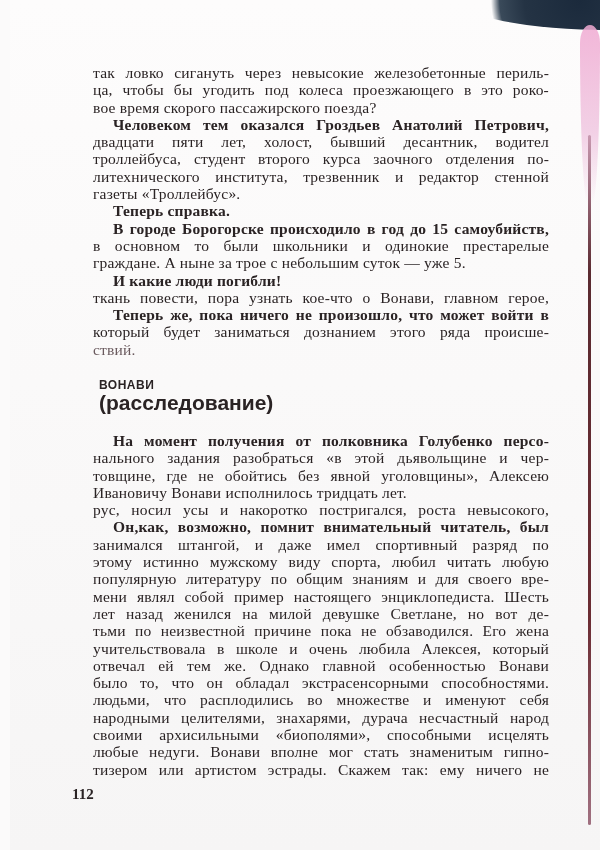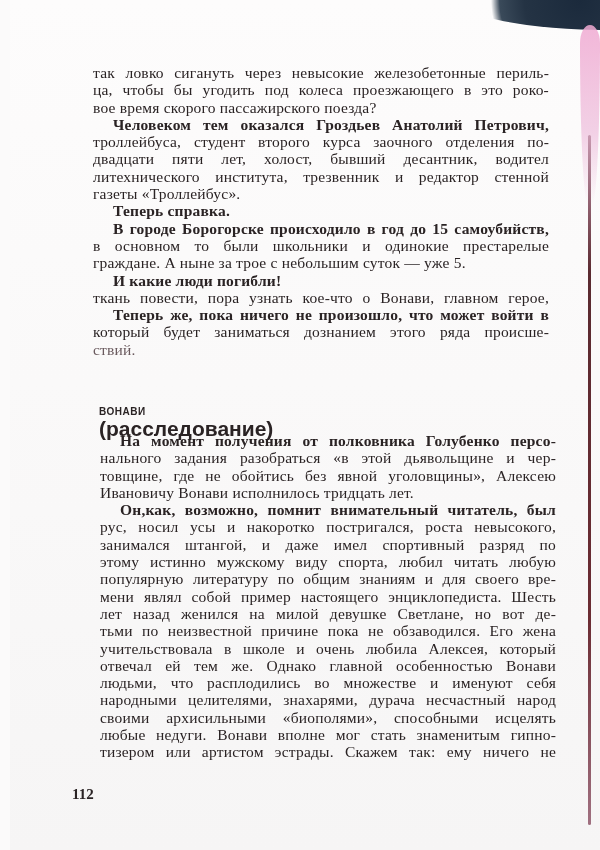--- a/index.html
+++ b/index.html
@@ -42,21 +42,21 @@
       display: block; white-space: nowrap; overflow: hidden;
       text-align-last: justify; text-align: justify;
     }
     .line-row.last { text-align-last: left; }
     .indent { padding-left: 20px; font-weight: bold; }
     .heading {
       position: absolute; left: 89px; top: 377px;
       font-family: "Liberation Sans", "DejaVu Sans", sans-serif;
       font-weight: bold; color: #2a2324;
     }
-    .heading .h-title { font-size: 10px; line-height: 17px; letter-spacing: 0.5px; display: block; margin-top: 26px; }
+    .heading .h-title { font-size: 12px; line-height: 17px; letter-spacing: 0.5px; display: block; }
     .heading .h-sub { font-size: 21px; line-height: 18px; display: block; }
     .page-number {
       position: absolute; left: 62px; top: 786px;
       font-size: 15px; font-weight: bold;
       font-family: "Liberation Serif", serif;
     }
     .faded { color: #6a5a5e; }
   </style>
 </head>
 <body>
@@ -66,55 +66,56 @@
   <div class="spine">
     <div class="pink"></div>
     <div class="line"></div>
   </div>
 
   <div class="text-block" style="top:64px;">
     <span class="line-row">так ловко сигануть через невысокие железобетонные периль-</span>
     <span class="line-row">ца, чтобы бы угодить под колеса проезжающего в это роко-</span>
     <span class="line-row last">вое время скорого пассажирского поезда?</span>
     <span class="line-row indent">Человеком тем оказался Гроздьев Анатолий Петрович,</span>
+    <span class="line-row">двадцати пяти лет, холост, бывший  десантник, водител</span>
     <span class="line-row">троллейбуса, студент второго курса заочного отделения по-</span>
-    <span class="line-row">двадцати пяти лет, холост, бывший  десантник, водител</span>
     <span class="line-row">литехнического института, трезвенник и редактор стенной</span>
     <span class="line-row last">газеты «Троллейбус».</span>
     <span class="line-row last indent">Теперь справка.</span>
     <span class="line-row indent">В городе Борогорске происходило в год до 15 самоубийств,</span>
     <span class="line-row">в основном то были школьники и одинокие  престарелые</span>
     <span class="line-row last">граждане. А ныне за трое с небольшим суток — уже 5.</span>
     <span class="line-row last indent">И какие люди погибли!</span>
     <span class="line-row">ткань повести, пора узнать кое-что о Вонави, главном герое,</span>
     <span class="line-row indent">Теперь же, пока ничего не произошло, что может войти в</span>
     <span class="line-row">который будет заниматься дознанием этого ряда происше-</span>
     <span class="line-row last faded">ствий.</span>
   </div>
 
   <div class="heading">
     <span class="h-title">ВОНАВИ</span>
     <span class="h-sub">(расследование)</span>
   </div>
 
-  <div class="text-block" style="top:432px;margin-left:7px;">
+  <div class="text-block" style="top:432px;">
     <span class="line-row indent">На момент получения от полковника Голубенко персо-</span>
     <span class="line-row">нального задания разобраться «в этой дьявольщине и чер-</span>
     <span class="line-row">товщине, где не обойтись без явной уголовщины», Алексею</span>
     <span class="line-row last">Ивановичу Вонави исполнилось тридцать лет.</span>
+    <span class="line-row">рус, носил усы и накоротко постригался, роста невысокого,</span>
     <span class="line-row indent">Он,как, возможно, помнит внимательный читатель, был</span>
-    <span class="line-row">рус, носил усы и накоротко постригался, роста невысокого,</span>
     <span class="line-row">занимался штангой, и даже имел спортивный разряд по</span>
     <span class="line-row">этому истинно мужскому виду спорта, любил читать любую</span>
     <span class="line-row">популярную литературу по общим знаниям и для своего вре-</span>
     <span class="line-row">мени являл собой пример настоящего энциклопедиста. Шесть</span>
     <span class="line-row">лет назад женился на милой девушке Светлане, но вот де-</span>
     <span class="line-row">тьми по неизвестной причине пока не обзаводился. Его жена</span>
     <span class="line-row">учительствовала в школе и очень любила Алексея, который</span>
     <span class="line-row">отвечал ей тем же. Однако главной особенностью Вонави</span>
+    <span class="line-row">было то, что он обладал экстрасенсорными способностями.</span>
     <span class="line-row">людьми, что расплодились во множестве и именуют себя</span>
     <span class="line-row">народными целителями, знахарями, дурача несчастный народ</span>
     <span class="line-row">своими архисильными «биополями», способными исцелять</span>
     <span class="line-row">любые недуги. Вонави вполне мог стать знаменитым гипно-</span>
     <span class="line-row">тизером или артистом эстрады. Скажем так: ему ничего не</span>
   </div>
 
   <div class="page-number">112</div>
 </div>
 

